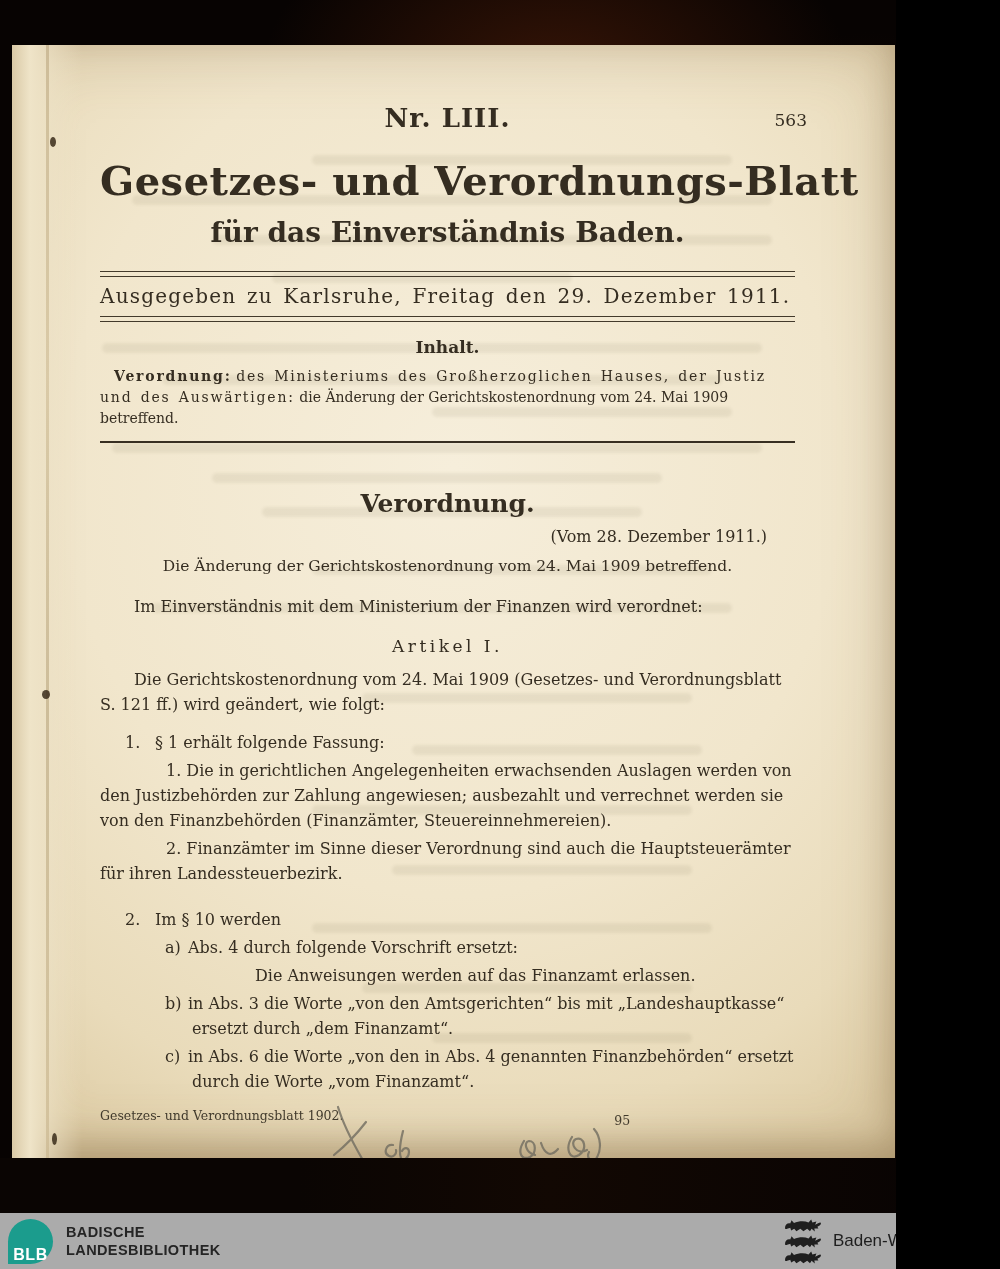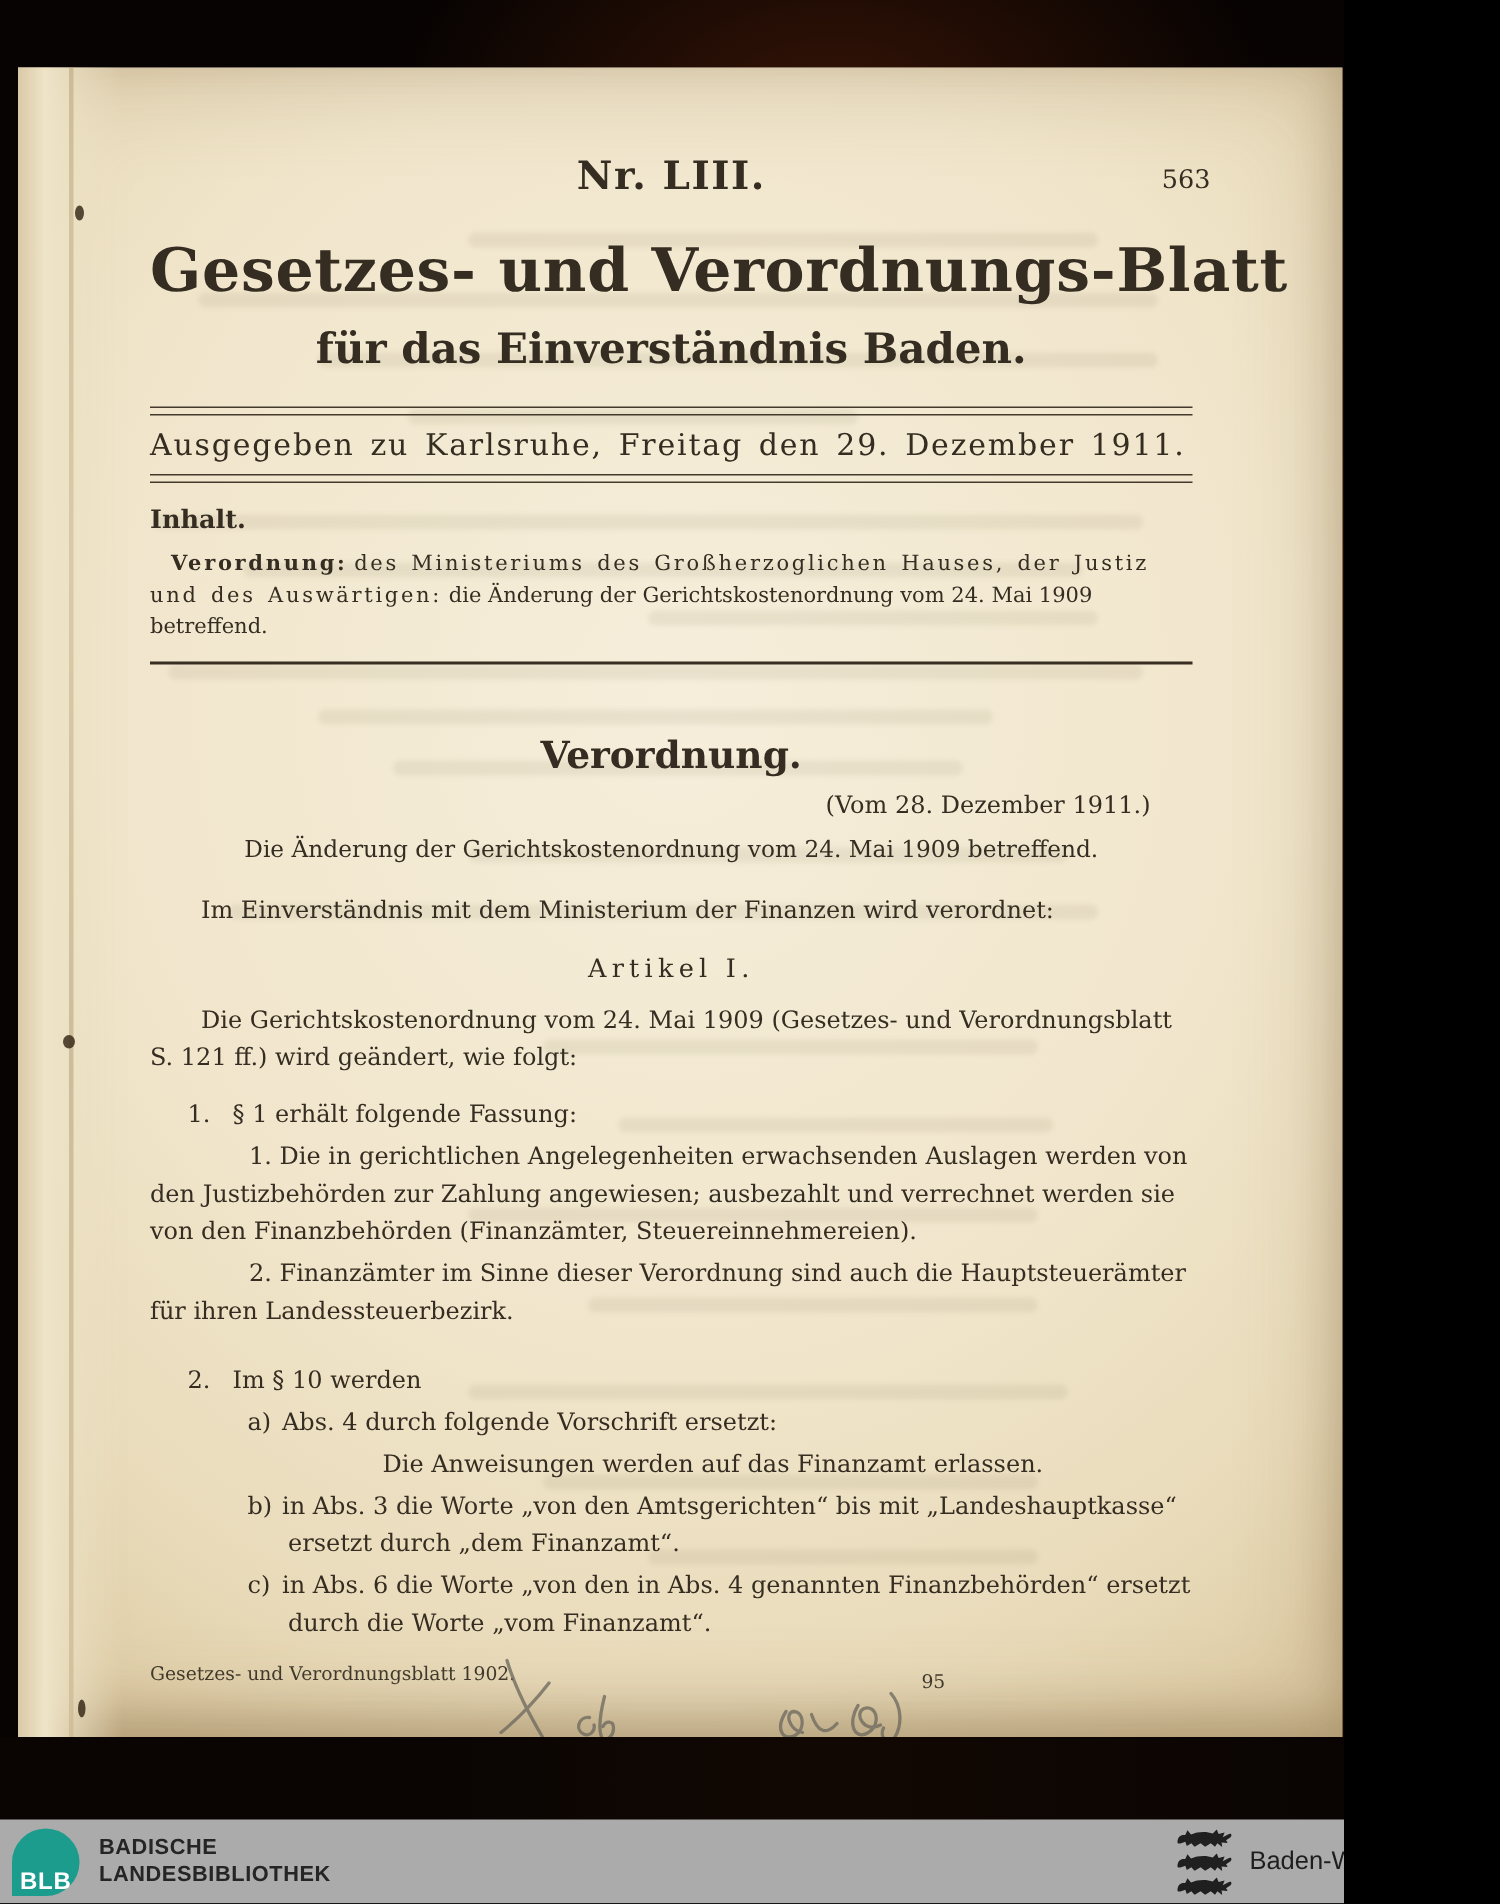--- a/index.html
+++ b/index.html
@@ -40,21 +40,21 @@
   .content{position:absolute;left:0;top:0;width:883px;height:100%;
     padding:58px 100px 0 88px;box-sizing:border-box;color:#352d21;}
   .masthead-row{position:relative;height:38px;}
   .issue{position:absolute;left:0;right:0;text-align:center;font-size:26px;font-weight:bold;letter-spacing:1px;}
   .pageno{position:absolute;right:-12px;top:7px;font-size:17px;}
   .m-title{margin:16px 0 0;text-align:center;font-size:40px;font-weight:bold;letter-spacing:.5px;white-space:nowrap;}
   .m-sub{margin:12px 0 0;text-align:center;font-size:28px;font-weight:bold;}
   .rule-double{margin-top:22px;height:4px;border-top:1.5px solid #433a2b;border-bottom:1.5px solid #433a2b;}
   .dateline{margin-top:7px;text-align:left;font-size:20px;letter-spacing:1.2px;word-spacing:3px;}
   .rule-double.r2{margin-top:8px;}
-  .inhalt-head{margin-top:15px;font-size:17px;font-weight:bold;}
+  .inhalt-head{margin-top:15px;text-align:center;font-size:17px;font-weight:bold;}
   .inhalt-entry{margin:9px 0 0;font-size:14px;line-height:21px;text-indent:14px;}
   .sperr{letter-spacing:1.8px;word-spacing:2px;}
   .bold{font-weight:bold;}
   .rule-thick{margin-top:12px;border-top:2.6px solid #382f22;}
   .vo-head{margin:46px 0 0;text-align:center;font-size:25px;font-weight:bold;}
   .vom{margin-top:9px;text-align:right;padding-right:28px;font-size:16px;}
   .subject{margin-top:11px;text-align:center;font-size:15.5px;}
   .body-p{font-size:16px;line-height:25px;margin:0;}
   .intro{margin-top:19px;text-indent:34px;}
   .artikel{margin-top:17px;text-align:center;font-size:17px;letter-spacing:3.5px;}

